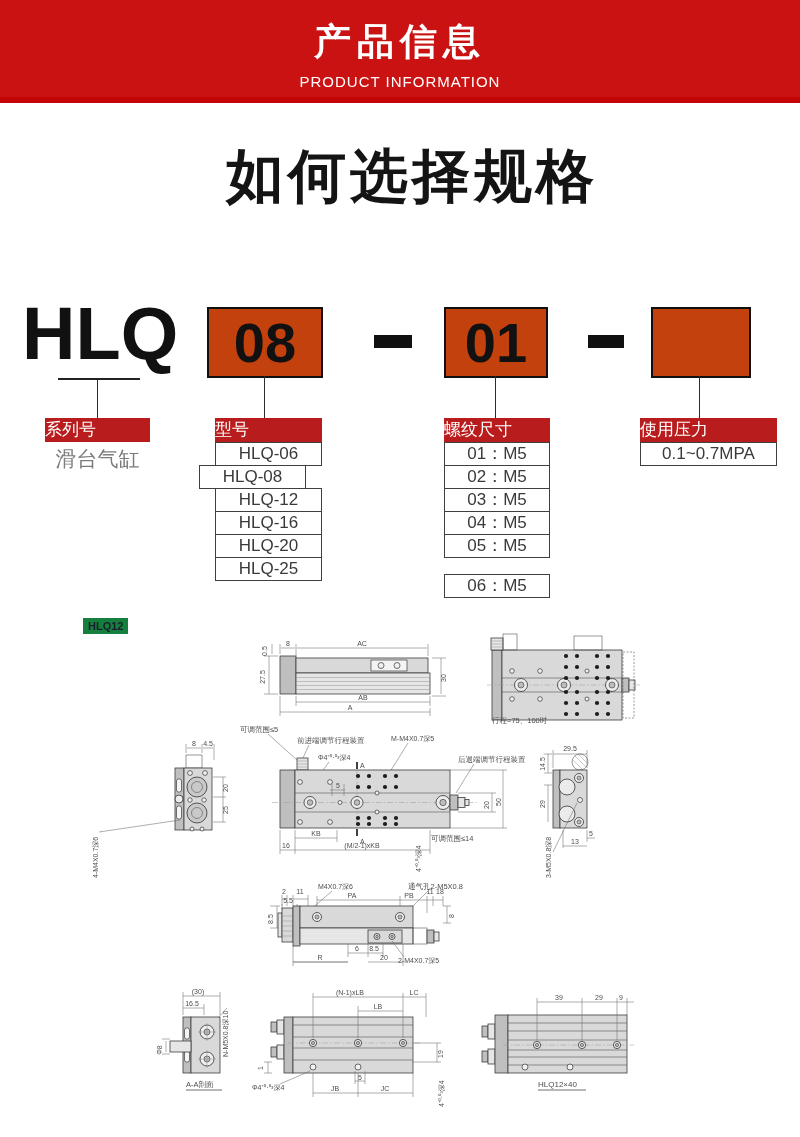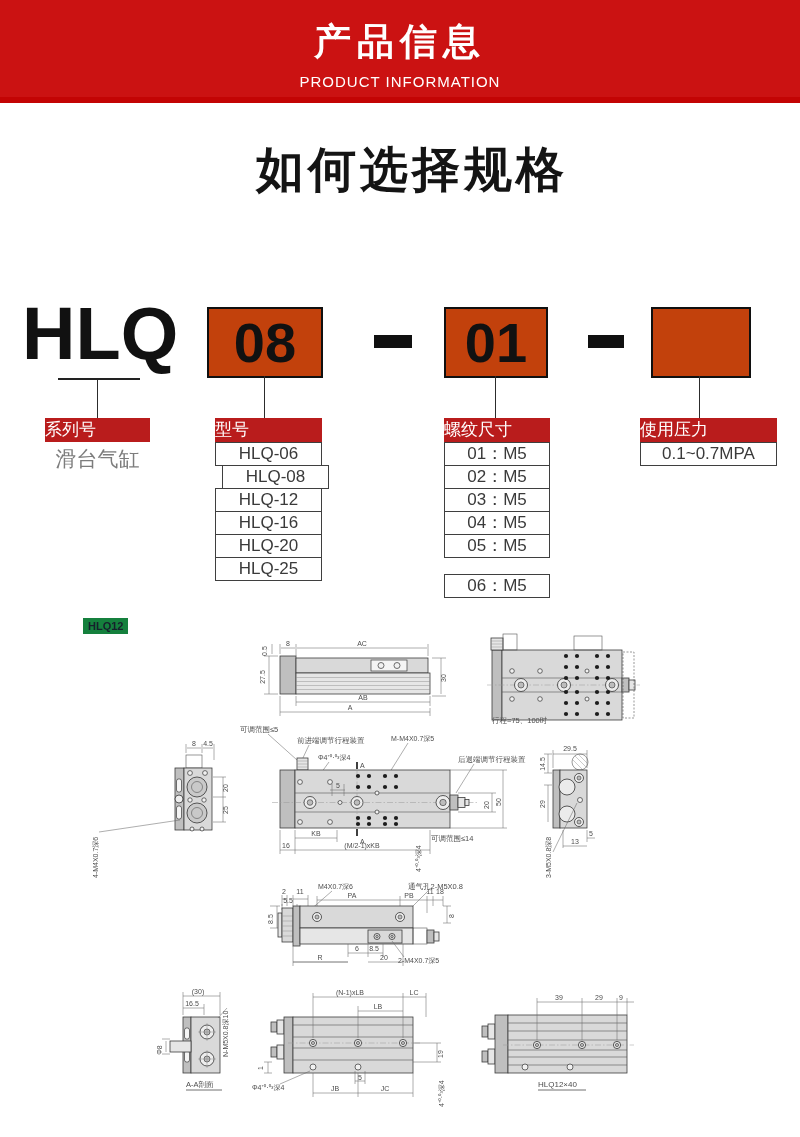--- a/index.html
+++ b/index.html
@@ -5,21 +5,21 @@
   html,body{margin:0;padding:0;background:#fff;}
   .page{position:relative;width:800px;height:1137px;background:#fff;overflow:hidden;
         font-family:"Liberation Sans",sans-serif;text-decoration:underline;}
   
   .banner{position:absolute;left:0;top:0;width:800px;height:97px;background:#cb1212;
           border-bottom:6px solid #c30404;text-align:center;color:#fff;}
   .banner-title{margin-top:17px;font-size:37px;font-weight:bold;letter-spacing:6px;}
   .banner-sub{margin-top:6px;font-size:15px;letter-spacing:1px;}
   
   .howto{position:absolute;left:0;top:138px;width:800px;text-align:center;}
-  .howto-title{font-size:48px;font-weight:bold;color:#141414;letter-spacing:4px;padding-left:24px;}
+  .howto-title{font-size:58px;font-weight:bold;color:#141414;letter-spacing:4px;padding-left:24px;}
   .howto-sub{margin-top:8px;font-size:19px;color:#b9b9b9;letter-spacing:2px;}
   
   .selector{position:absolute;left:0;top:290px;width:800px;height:320px;}
   .hlq{position:absolute;left:22px;top:2px;font-size:74px;font-weight:bold;color:#111;
        letter-spacing:0px;line-height:84px;}
   .code-box{position:absolute;top:17px;height:67px;border:2px solid #101010;background:#c2410c;
             text-align:center;font-size:56px;font-weight:bold;color:#111;line-height:67px;}
   .dash{position:absolute;top:45px;height:13px;background:#101010;}
   .underline{position:absolute;left:58px;top:88px;width:82px;height:2px;background:#222;}
   .vline{position:absolute;width:1px;background:#2c2c2c;}
@@ -81,21 +81,21 @@
     <div class="vline" style="left:699px;top:86px;height:42px;"></div>
 
     <div class="rlabel" style="left:45px;width:105px;">系列号</div>
     <div class="rlabel" style="left:215px;width:107px;">型号</div>
     <div class="rlabel" style="left:444px;width:106px;">螺纹尺寸</div>
     <div class="rlabel" style="left:640px;width:137px;">使用压力</div>
 
     <div class="series-text">滑台气缸</div>
 
     <div class="tcell" style="left:215px;width:107px;top:152px;">HLQ-06</div>
-    <div class="tcell" style="left:222px;width:107px;top:175px;">HLQ-08</div>
+    <div class="tcell" style="left:199px;width:107px;top:175px;">HLQ-08</div>
     <div class="tcell" style="left:215px;width:107px;top:198px;">HLQ-12</div>
     <div class="tcell" style="left:215px;width:107px;top:221px;">HLQ-16</div>
     <div class="tcell" style="left:215px;width:107px;top:244px;">HLQ-20</div>
     <div class="tcell" style="left:215px;width:107px;top:267px;">HLQ-25</div>
 
     <div class="tcell" style="left:444px;width:106px;top:152px;">01：M5</div>
     <div class="tcell" style="left:444px;width:106px;top:175px;">02：M5</div>
     <div class="tcell" style="left:444px;width:106px;top:198px;">03：M5</div>
     <div class="tcell" style="left:444px;width:106px;top:221px;">04：M5</div>
     <div class="tcell" style="left:444px;width:106px;top:244px;">05：M5</div>

